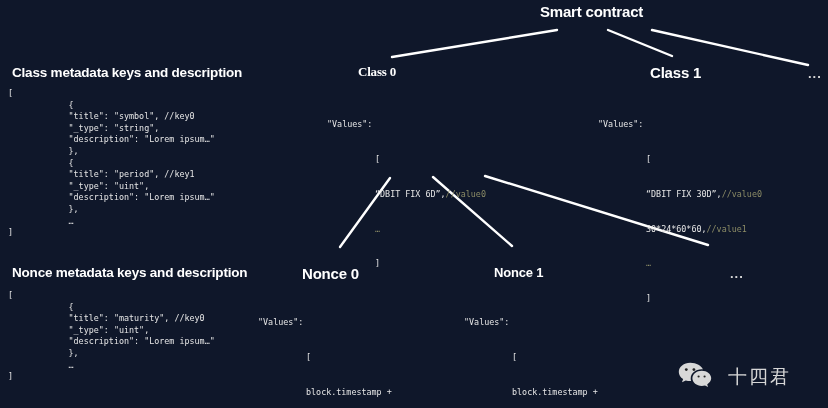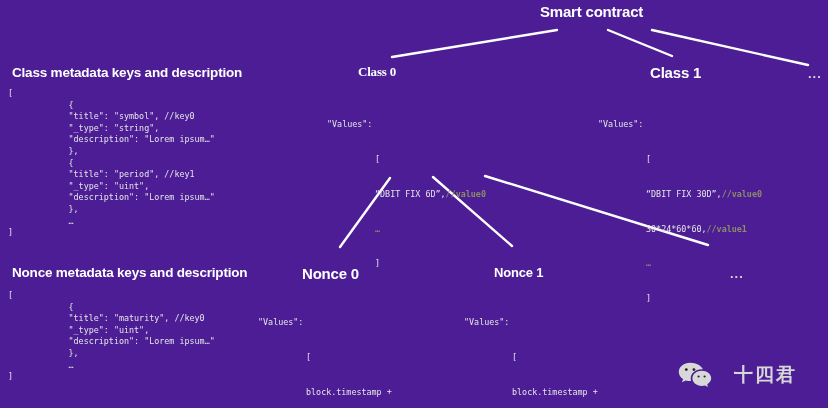--- a/index.html
+++ b/index.html
@@ -5,21 +5,21 @@
   * { box-sizing: border-box; margin: 0; padding: 0; }
 
   html, body {
     background: #000;
   }
 
   #canvas {
     position: relative;
     width: 828px;
     height: 408px;
-    background: #4c1d95;
+    background: #0f172a;
     overflow: hidden;
     font-family: "Liberation Sans", sans-serif;
     color: #ffffff;
   }
 
   
   .heading {
     position: absolute;
     font-family: "Liberation Sans", sans-serif;
     font-weight: bold;
@@ -51,21 +51,21 @@
   
   .code {
     position: absolute;
     font-family: "DejaVu Sans Mono", "Liberation Mono", monospace;
     font-size: 8.4px;
     line-height: 11.6px;
     color: #e6e6e6;
     white-space: pre;
     letter-spacing: 0px;
   }
-  .code .cmt { color: #8c8c66; font-weight: bold; }
+  .code .cmt { color: #8c8c66; }
 
   .cb-left1  { left: 8px;   top: 88px; }
   .cb-left2  { left: 8px;   top: 290px; }
   .cb-class0 { left: 327px; top: 96px; }
   .cb-class1 { left: 598px; top: 96px; }
   .cb-nonce0 { left: 258px; top: 294px; }
   .cb-nonce1 { left: 464px; top: 294px; }
 
   .code .lvl0 { display:block; }
   .code .lvl2 { display:block; padding-left: 48px; }
@@ -77,23 +77,22 @@
     width: 828px; height: 408px;
     pointer-events: none;
   }
 
   
   .watermark {
     position: absolute;
     left: 678px;
     top: 362px;
     display: flex;
-    align-items: flex-start;
-    gap: 22px;
-    font-weight: bold;
+    align-items: flex-end;
+    gap: 16px;
   }
   .wm-logo { width: 34px; height: 28px; display: block; }
   .wm-text {
     font-family: "DejaVu Sans", sans-serif;
     font-size: 19px;
     color: #d6d6d6;
     letter-spacing: 2px;
     white-space: nowrap;
   }
 </style>

